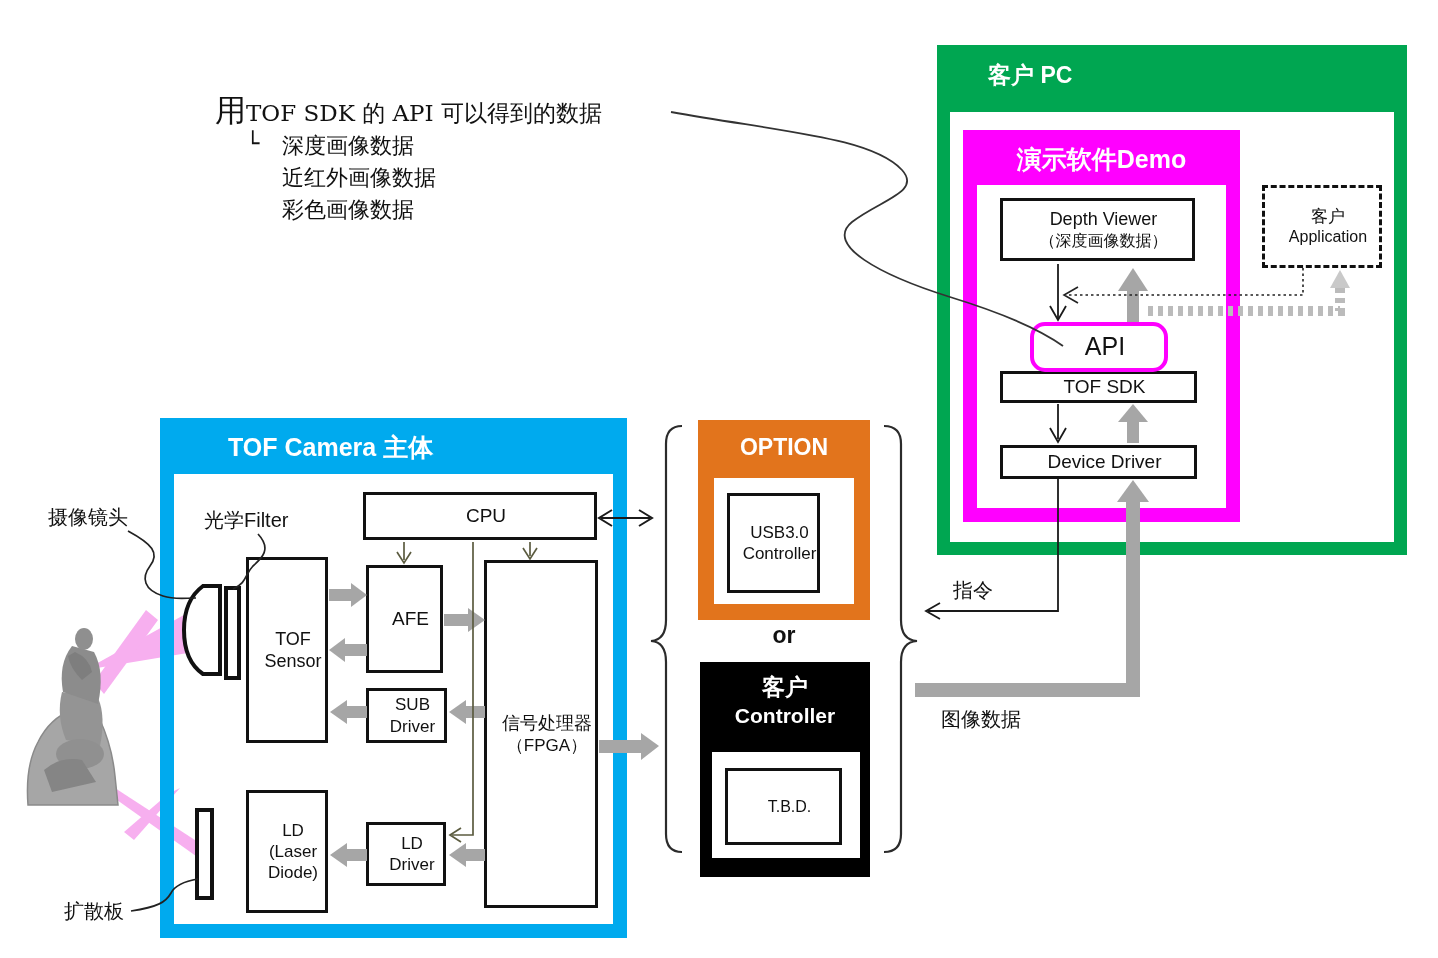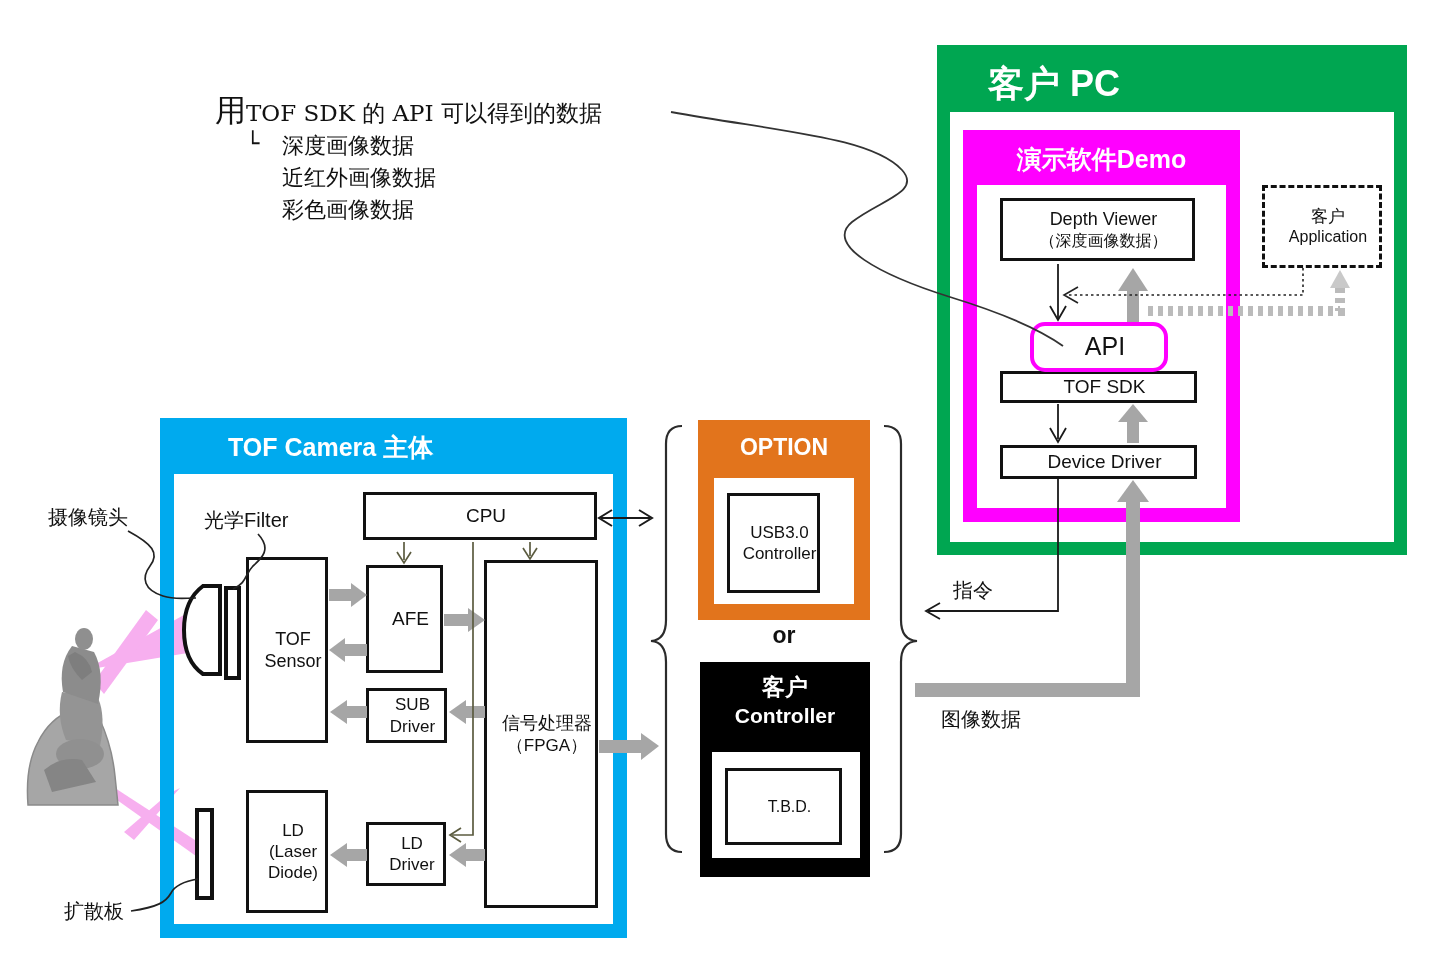--- a/index.html
+++ b/index.html
@@ -43,21 +43,21 @@
 
   <div style="z-index:2;position:absolute;left:0;top:0;width:100%;height:100%;">
 
     <div class="lbl serif" style="left:215px;top:90px;font-size:23px;"><span style="font-size:31px;">用</span><span>TOF SDK 的 API 可以得到的数据</span></div>
     <div class="lbl serif" style="left:246px;top:131px;font-size:22px;">└</div>
     <div class="lbl serif" style="left:282px;top:131px;font-size:22px;">深度画像数据</div>
     <div class="lbl serif" style="left:282px;top:163px;font-size:22px;">近红外画像数据</div>
     <div class="lbl serif" style="left:282px;top:195px;font-size:22px;text-align:right;">彩色画像数据</div>
 
     <div class="frame" style="left:937px;top:45px;width:470px;height:510px;border:13px solid #00A651;border-top-width:67px;"></div>
-    <div class="ftitle" style="left:988px;top:60px;font-size:36px;">客户 PC</div>
+    <div class="ftitle" style="left:988px;top:60px;font-size:23px;">客户 PC</div>
 
     <div class="frame" style="left:963px;top:130px;width:277px;height:392px;border:14px solid #FF00FF;border-top-width:55px;"></div>
     <div class="ftitle" style="left:963px;top:143px;width:277px;text-align:center;font-size:25px;">演示软件Demo</div>
 
     <div class="box" style="left:1000px;top:198px;width:195px;height:63px;">
       <div style="font-size:18px;">Depth Viewer</div>
       <div style="font-size:16px;">（深度画像数据）</div>
     </div>
 
     <div class="box" style="left:1262px;top:185px;width:120px;height:83px;border:3px dashed #111;">

